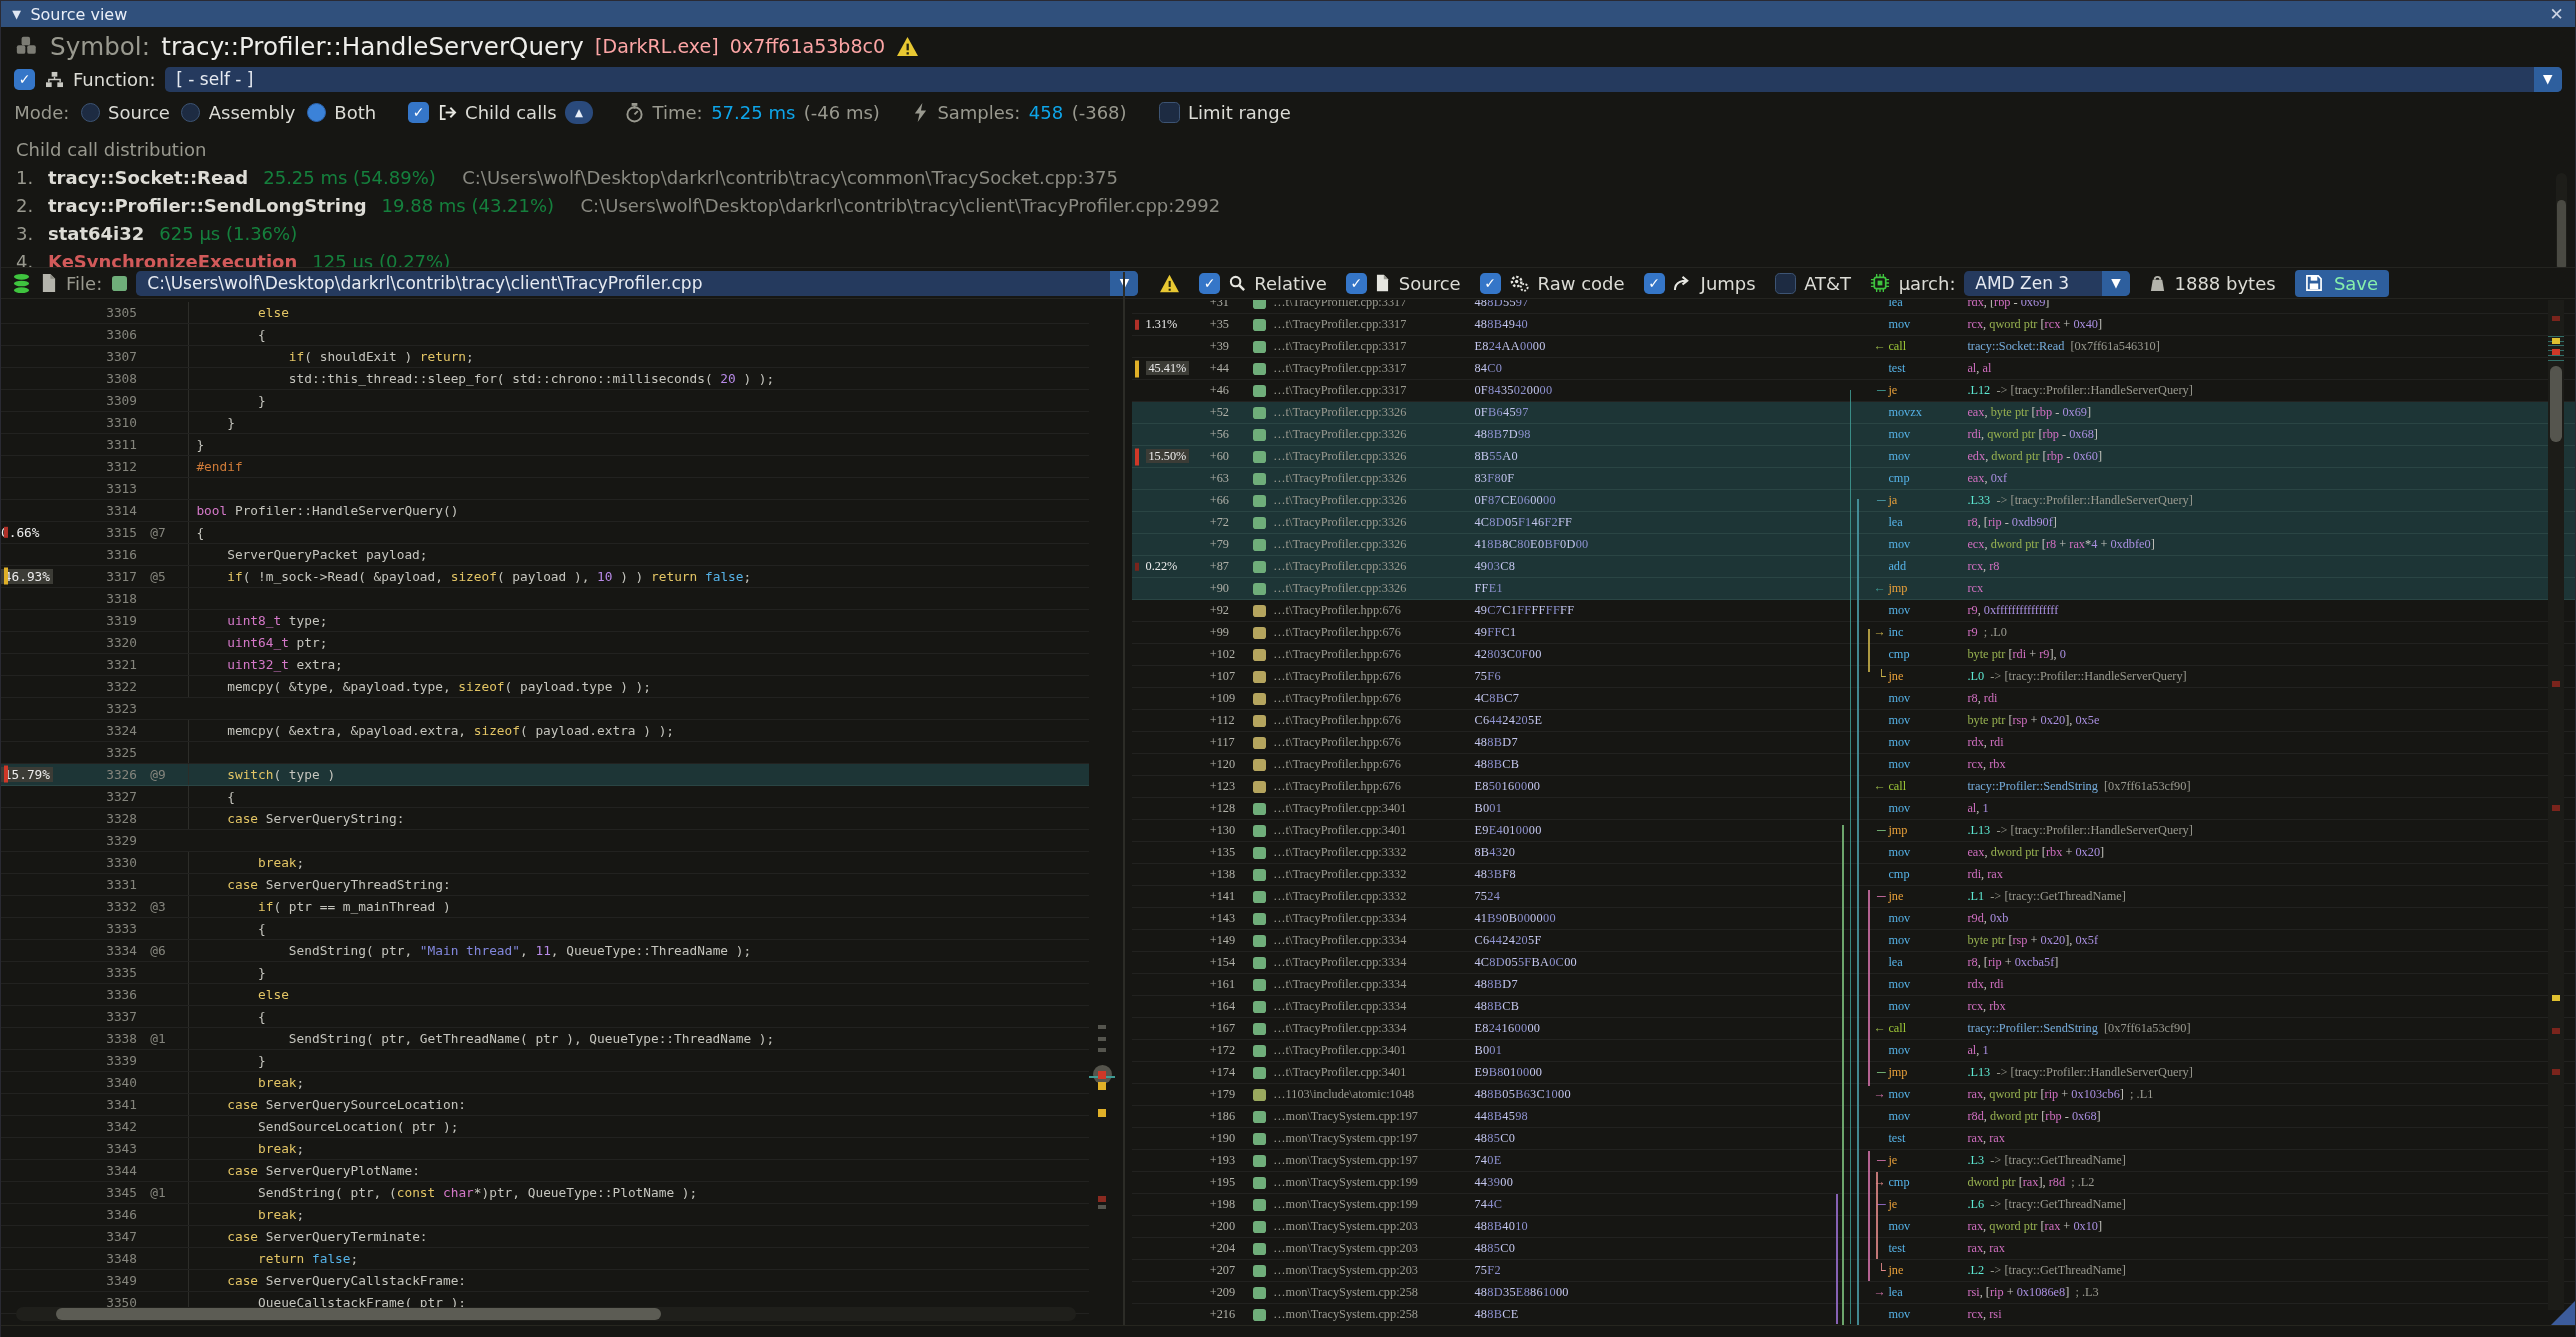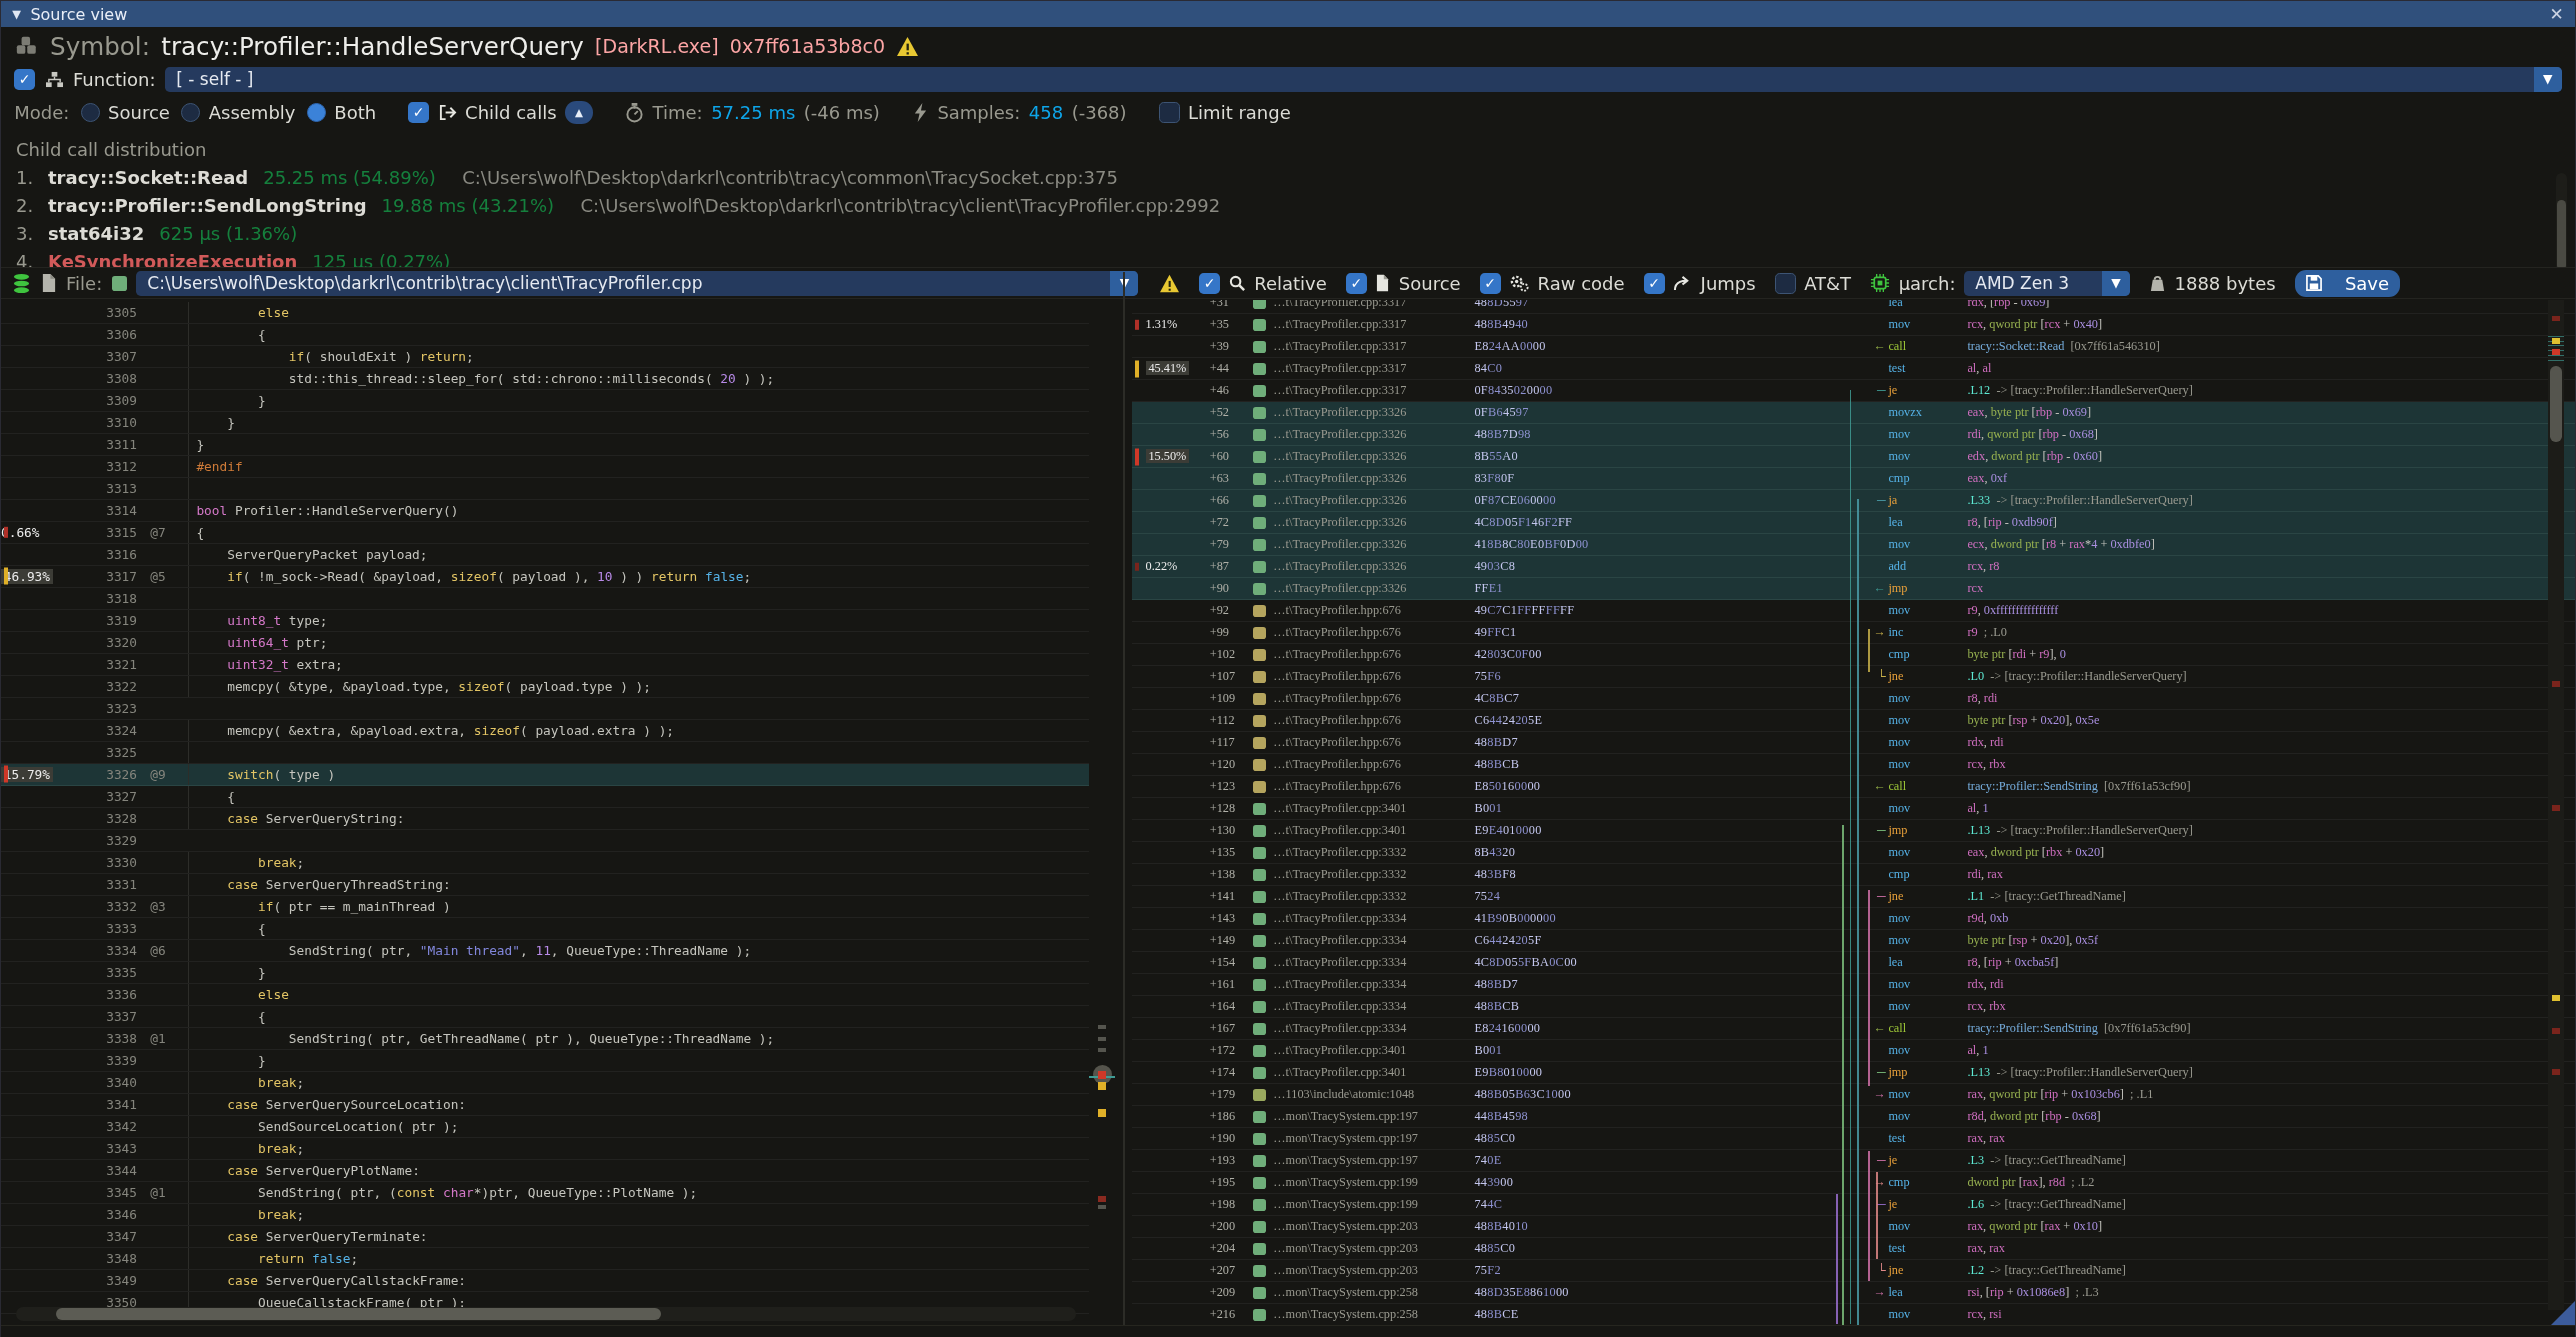--- a/index.html
+++ b/index.html
@@ -45,21 +45,21 @@
   .ccthumb{position:absolute;left:0.9px;top:26.4px;width:9.4px;height:70px;background:#4a4a43;border-radius:4.7px}
   
   .filebar{height:32px;display:flex;align-items:center;border-top:0.9px solid #242420;border-bottom:0.9px solid #242420}
   .fbleft{width:1145px;display:flex;align-items:center;gap:9.4px;padding:0 7.6px 0 11.3px;height:100%}
   .fbright{flex:1;display:flex;align-items:center;gap:19px;padding:0 13.2px;height:100%}
   .fblabel{color:#99998f;font-size:18px}
   .filecombo{flex:1}
   .tlabel{color:#dcdcd6;font-size:18px}
   .greensq{width:15px;height:15px;border-radius:2.8px;background:#6fae7a}
   .uarchcombo{width:166px}
-  .savebtn{display:flex;align-items:center;gap:23px;background:#2e5f9e;border-radius:11px;padding:2.8px 11.3px;color:#ffffff;font-size:18px}
+  .savebtn{display:flex;align-items:center;gap:12px;background:#2e5f9e;border-radius:4px;padding:2.8px 11.3px;color:#86efac;font-size:18px}
   
   .panes{position:absolute;top:299px;bottom:11.3px;left:0;right:0;display:flex;border-bottom:0.9px solid #26261f}
   .srcpane{width:1088px;position:relative;overflow:hidden;padding-top:1.9px}
   .midscroll{width:26.4px;position:relative}
   .vdivider{width:17px;position:relative}
   .vdivider:before{content:"";position:absolute;left:7.6px;top:-28px;bottom:0;width:1.9px;background:#2c2c27}
   .asmpane{flex:1;position:relative;overflow:hidden}
   
   .srow{display:flex;height:22px;line-height:21px;border-bottom:0.9px solid #222220;position:relative;font-family:"DejaVu Sans Mono",monospace;font-size:12.8px}
   .srow.hl{background:#1d3536;border-bottom-color:#2a4544}

